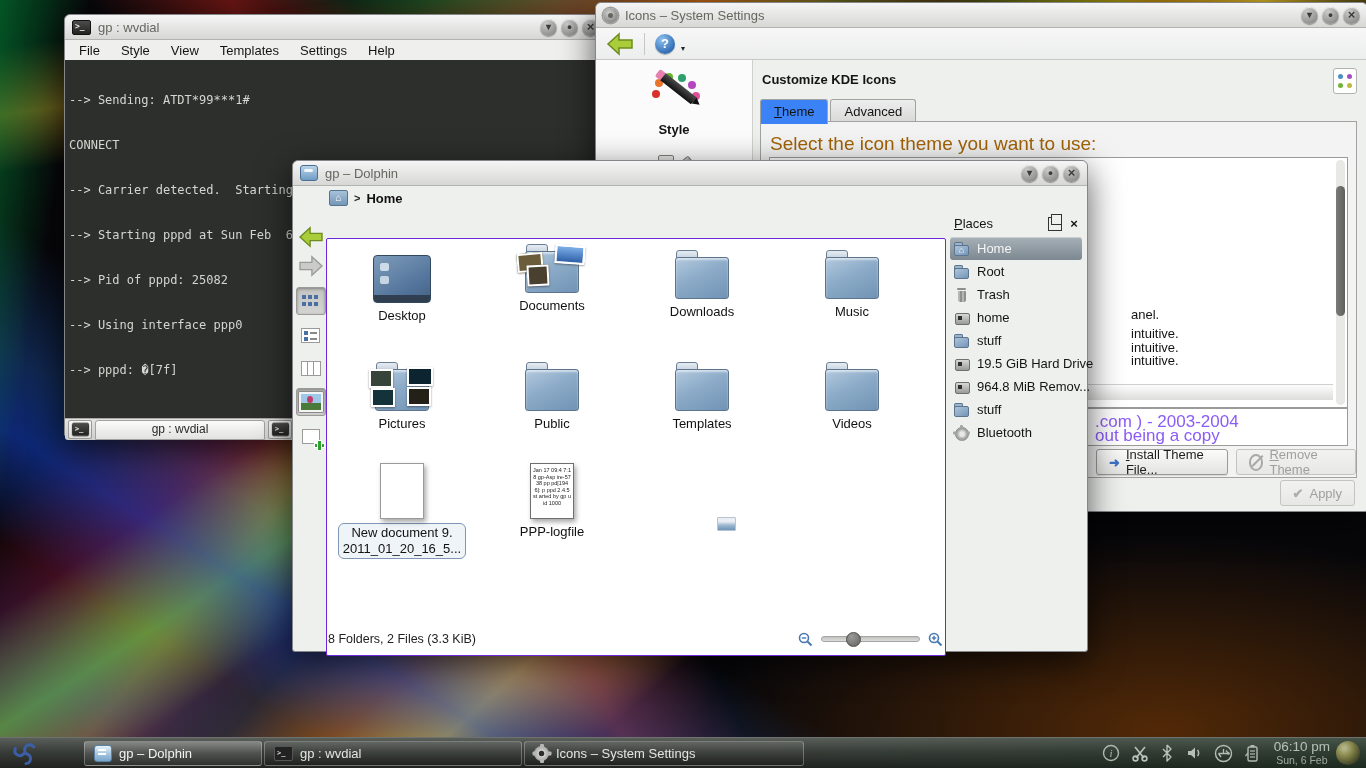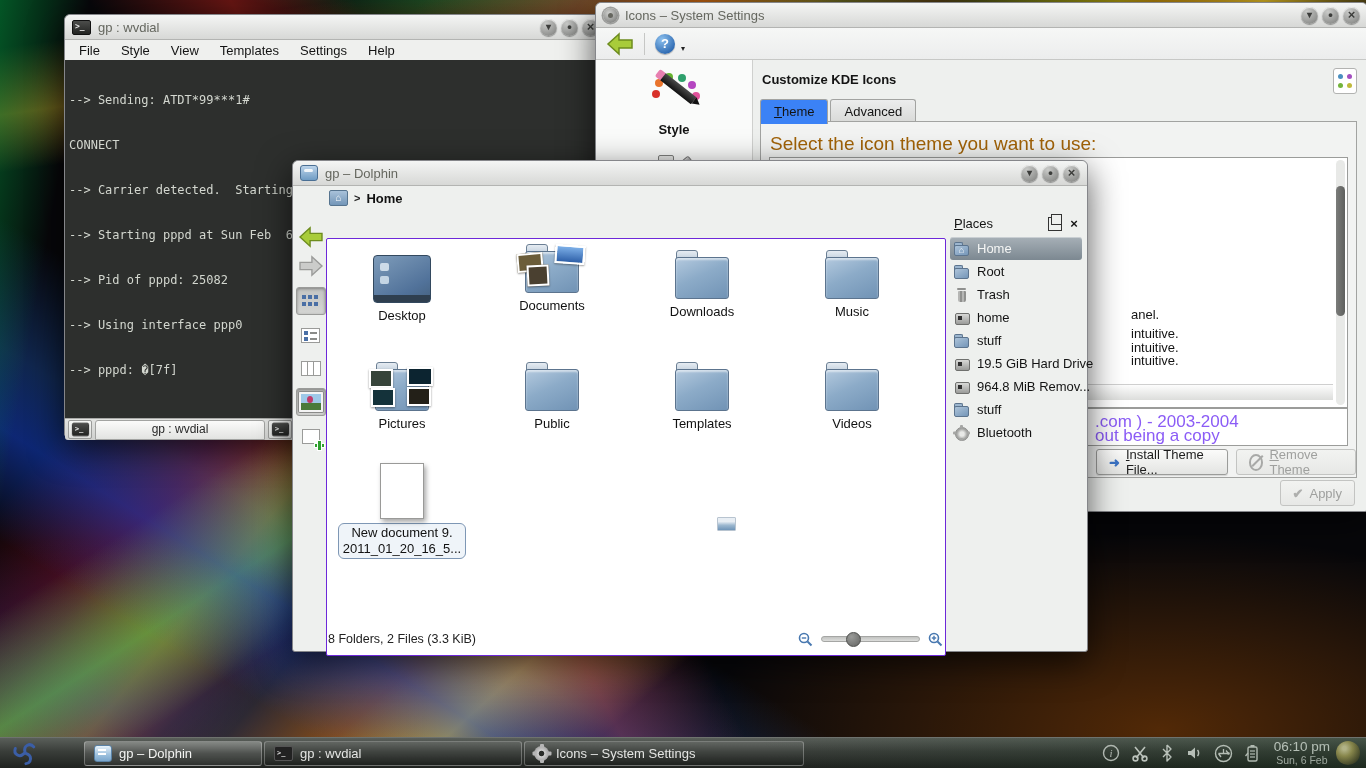--- a/index.html
+++ b/index.html
@@ -456,20 +456,26 @@
           <div class="flabel">Videos</div>
         </div>
 
         <div class="grid-item" style="left:5px;top:218px;">
           <div class="page"></div>
           <div class="sel-label">
             <div>New document 9.</div>
             <div>2011_01_20_16_5...</div>
           </div>
         </div>
+        <div class="grid-item" style="left:155px;top:218px;">
+          <div class="page preview">
+            <div class="preview-text">Jan 17 09:4 7:18 gp-Asp ire-5738 pp pd[1946]: p ppd 2.4.5 st arted by gp uid 1000</div>
+          </div>
+          <div class="flabel">PPP-logfile</div>
+        </div>
         <div class="artifact" style="left:390px;top:278px;"></div>
       </div>
 
       <div class="places">
         <div class="places-header">
           <span class="ph-label accel">Places</span>
           <div class="ph-btn ph-float"></div>
           <div class="ph-btn ph-close">×</div>
         </div>
         <div class="place-item selected">

